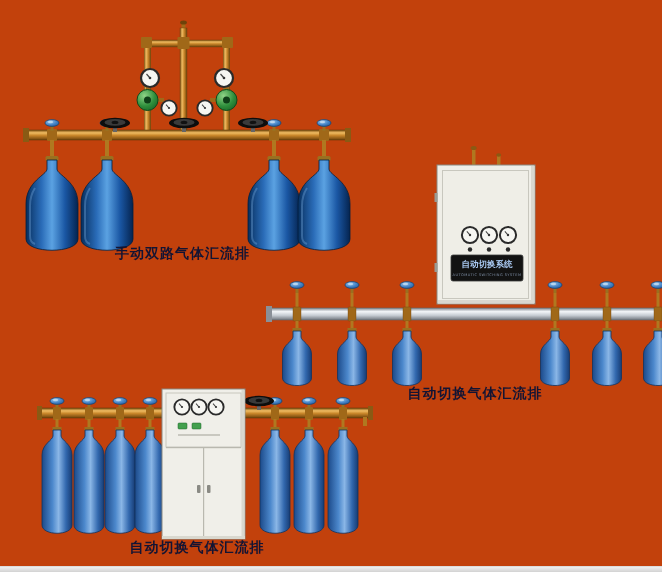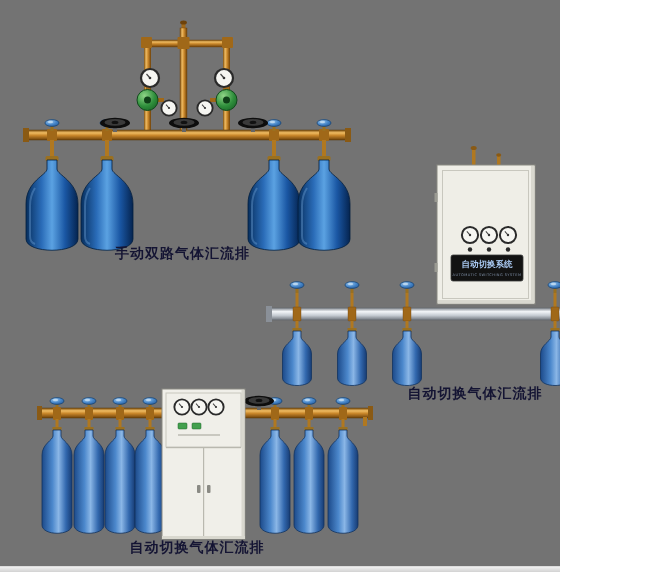--- a/index.html
+++ b/index.html
@@ -1,17 +1,17 @@
 <!DOCTYPE html>
 <html><head>
 <meta charset="utf-8">
 <style>
   html,body{margin:0;padding:0;}
   body{font-family:"DejaVu Sans","Liberation Sans",sans-serif;background:#ffffff;}
-  .canvas{position:relative;width:560px;height:572px;background:#737373;overflow:hidden;}
+  .canvas{position:relative;width:662px;height:572px;background:#c2410c;overflow:hidden;}
   .fig{position:absolute;margin:12px;padding:0;}
   .fig svg{display:block;}
   .caption{
     position:absolute;
     font-size:14px;
     font-weight:bold;
     color:#141433;
     text-align:center;
     letter-spacing:1px;
     line-height:16px;

